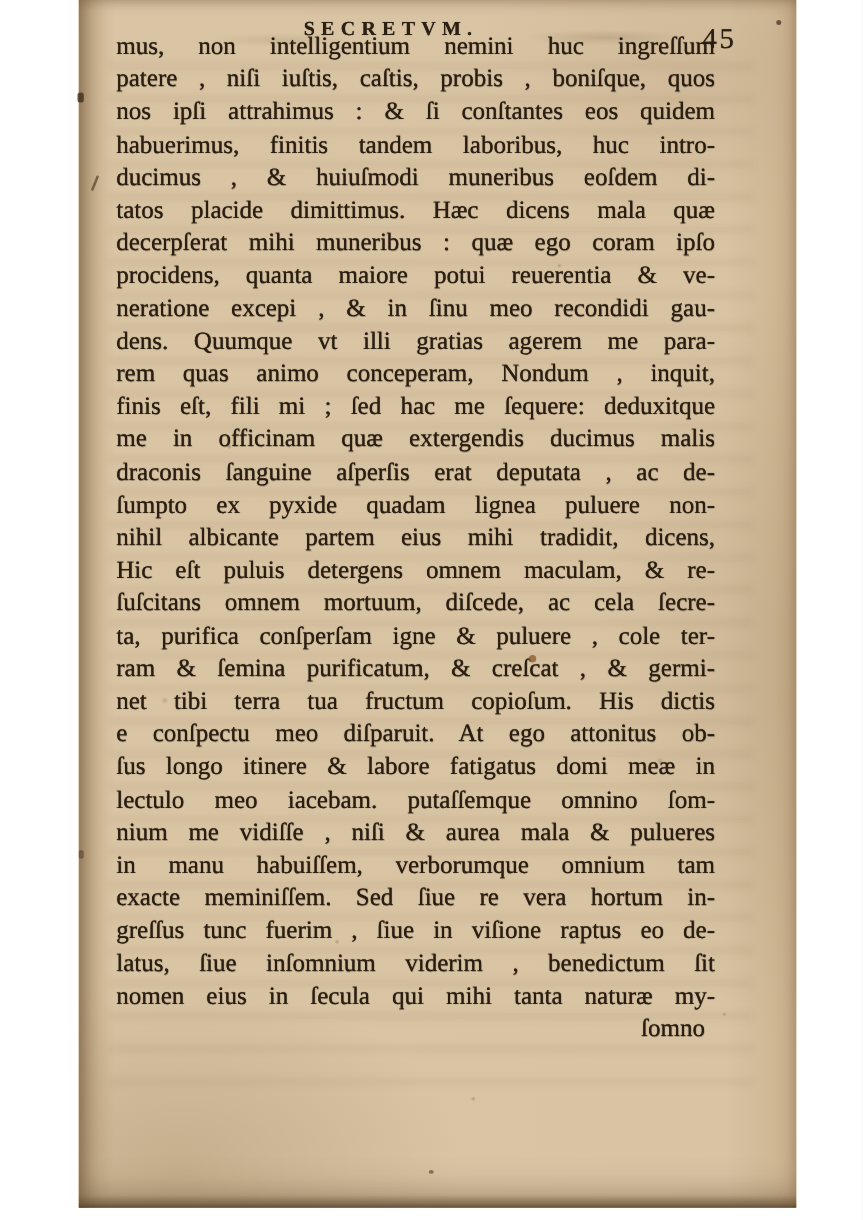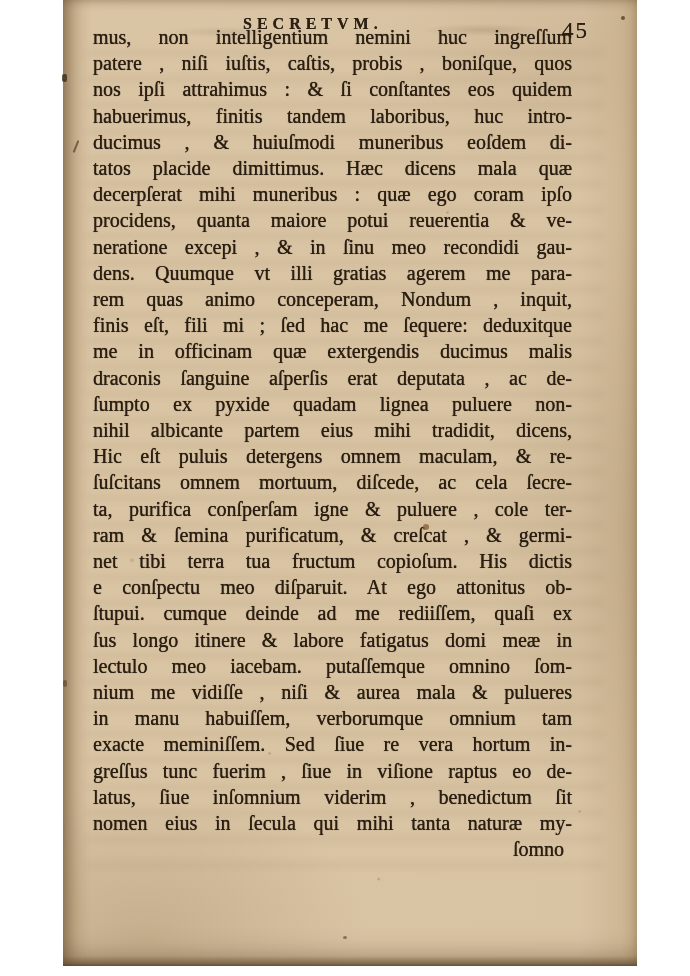--- a/index.html
+++ b/index.html
@@ -103,21 +103,20 @@
       <div class="line">me in officinam quæ extergendis ducimus malis</div>
       <div class="line">draconis ſanguine aſperſis erat deputata , ac de-</div>
       <div class="line">ſumpto ex pyxide quadam lignea puluere non-</div>
       <div class="line">nihil albicante partem eius mihi tradidit, dicens,</div>
       <div class="line">Hic eſt puluis detergens omnem maculam, &amp; re-</div>
       <div class="line">ſuſcitans omnem mortuum, diſcede, ac cela ſecre-</div>
       <div class="line">ta, purifica conſperſam igne &amp; puluere , cole ter-</div>
       <div class="line">ram &amp; ſemina purificatum, &amp; creſcat , &amp; germi-</div>
       <div class="line">net tibi terra tua fructum copioſum. His dictis</div>
       <div class="line">e conſpectu meo diſparuit. At ego attonitus ob-</div>
-      <div class="line">ſtupui. cumque deinde ad me rediiſſem, quaſi ex</div>
       <div class="line">ſus longo itinere &amp; labore fatigatus domi meæ in</div>
       <div class="line">lectulo meo iacebam. putaſſemque omnino ſom-</div>
       <div class="line">nium me vidiſſe , niſi &amp; aurea mala &amp; pulueres</div>
       <div class="line">in manu habuiſſem, verborumque omnium tam</div>
       <div class="line">exacte meminiſſem. Sed ſiue re vera hortum in-</div>
       <div class="line">greſſus tunc fuerim , ſiue in viſione raptus eo de-</div>
       <div class="line">latus, ſiue inſomnium viderim , benedictum ſit</div>
       <div class="line">nomen eius in ſecula qui mihi tanta naturæ my-</div>
       <div class="line catchword-line"><span>ſomno</span></div>
     </div>

